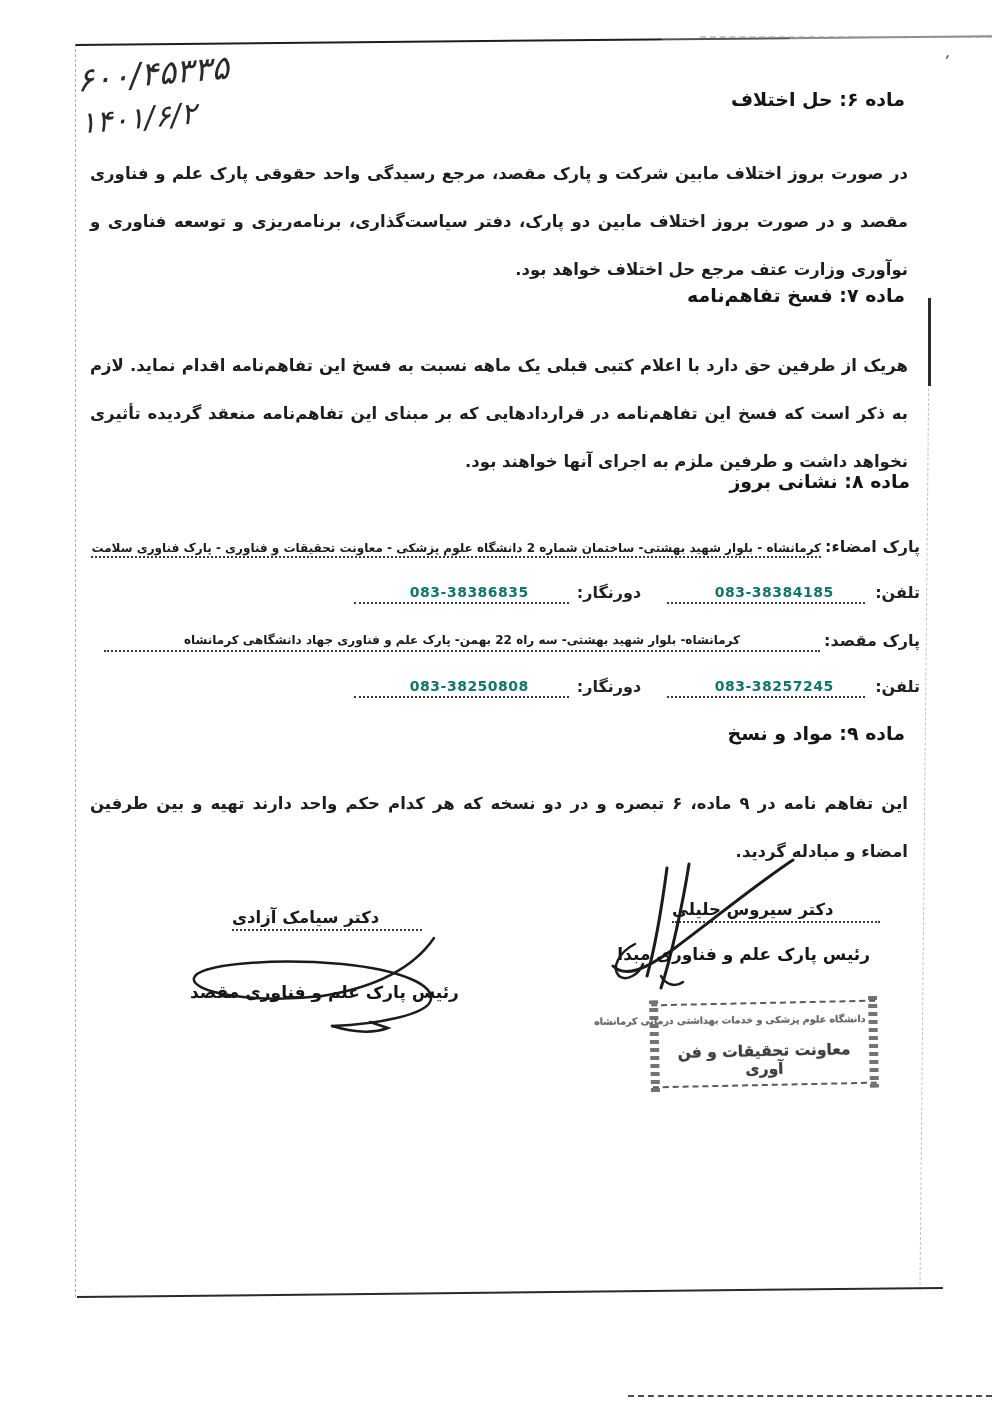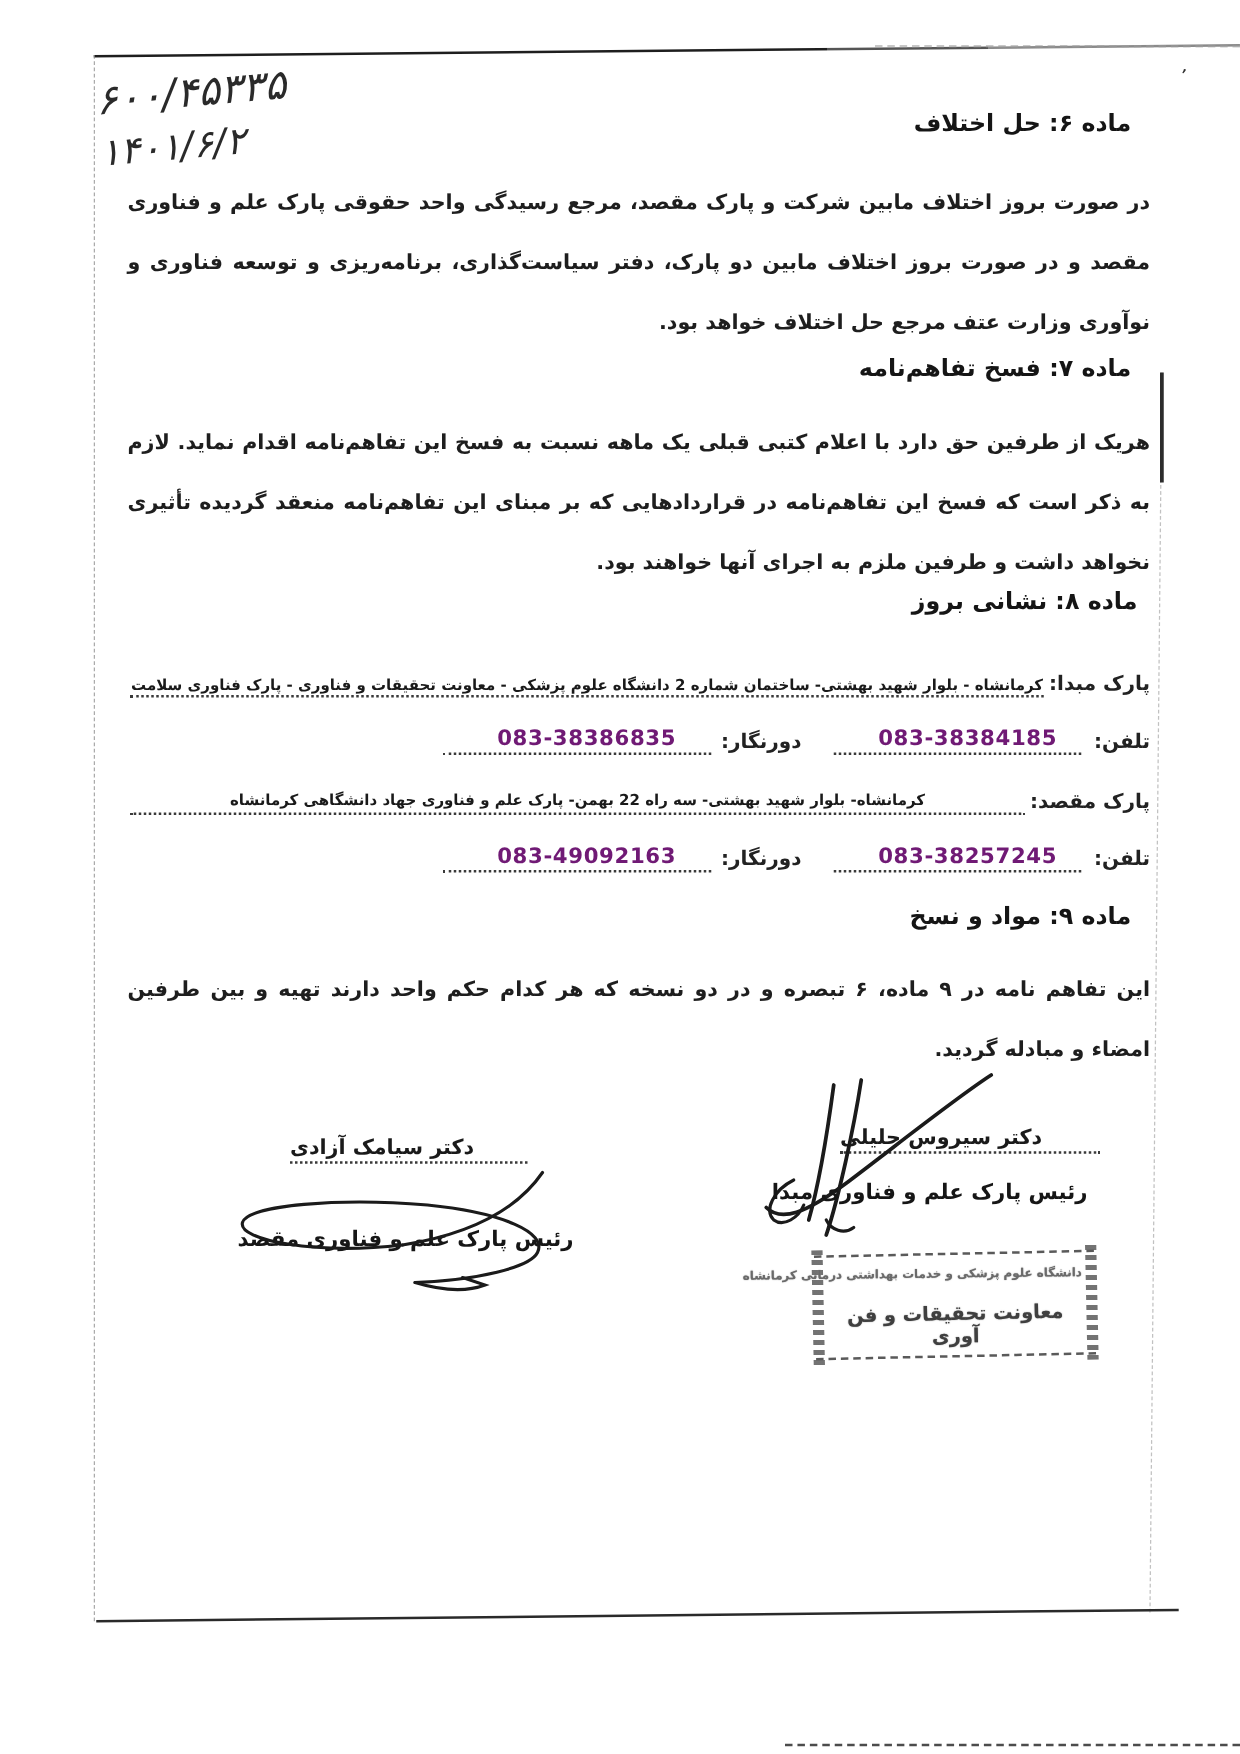--- a/index.html
+++ b/index.html
@@ -21,30 +21,30 @@
   .frame-bottom-dash{position:absolute;left:628px;top:1395px;width:364px;border-top:2.5px dashed #4c4c4c;}
   .corner-mark{position:absolute;left:944px;top:52px;font-size:15px;color:#333;transform:rotate(12deg);}
   
   .handwriting{position:absolute;left:78px;top:52px;transform:rotate(-5deg);
     font-style:italic;color:#2a2a2a;line-height:1.35;}
   .hw-ref{font-size:33px;letter-spacing:5px;}
   .hw-date{font-size:30px;letter-spacing:4px;margin-right:6px;}
   
   .abs{position:absolute;}
   h2.article-title{margin:0;font-size:19px;font-weight:bold;color:#151515;}
-  p.article-body{margin:0;font-size:16.5px;font-weight:600;line-height:48px;
+  p.article-body{margin:12px;font-size:16.5px;font-weight:600;line-height:48px;
     text-align:justify;text-align-last:right;color:#1e1e1e;}
   
   .field-row{display:flex;align-items:flex-end;direction:rtl;}
   .field-label{font-size:16px;font-weight:600;white-space:nowrap;color:#222;padding-bottom:2px;}
   .dotfield{border-bottom:2px dotted #3a3a3a;display:flex;justify-content:center;align-items:flex-end;}
   .dotfield.grow{flex:1;margin-right:4px;}
   .addr-text{font-size:12px;font-weight:bold;color:#1a1a1a;white-space:nowrap;
     transform:translateY(-1px);}
-  .num{direction:ltr;font-size:17px;font-weight:bold;color:#701a75;letter-spacing:.5px;margin-left:16px;}
+  .num{direction:ltr;font-size:14px;font-weight:bold;color:#0f766e;letter-spacing:.5px;margin-left:16px;}
   .numfield{border-bottom:2px dotted #3a3a3a;text-align:center;padding-bottom:1px;}
   
   .sig-name{font-size:16.5px;font-weight:bold;text-align:left;color:#1a1a1a;}
   .sig-dots{border-bottom:2px dotted #3a3a3a;margin-top:2px;}
   .sig-role{font-size:17px;font-weight:bold;color:#161616;white-space:nowrap;}
   .scribble{position:absolute;pointer-events:none;}
   
   .stamp{position:absolute;left:652px;top:1002px;width:224px;height:84px;
     transform:rotate(-1.2deg);color:#4a4a4a;}
   .stamp-box{position:absolute;inset:0;
@@ -80,21 +80,21 @@
 
   <h2 class="article-title abs" style="top:88px;right:87px;">ماده ۶: حل اختلاف</h2>
   <p class="article-body abs" style="top:138px;right:72px;width:818px;">در صورت بروز اختلاف مابین شرکت و پارک مقصد، مرجع رسیدگی واحد حقوقی پارک علم و فناوری مقصد و در صورت بروز اختلاف مابین دو پارک، دفتر سیاست‌گذاری، برنامه‌ریزی و توسعه فناوری و نوآوری وزارت عتف مرجع حل اختلاف خواهد بود.</p>
 
   <h2 class="article-title abs" style="top:284px;right:87px;">ماده ۷: فسخ تفاهم‌نامه</h2>
   <p class="article-body abs" style="top:330px;right:72px;width:818px;">هریک از طرفین حق دارد با اعلام کتبی قبلی یک ماهه نسبت به فسخ این تفاهم‌نامه اقدام نماید. لازم به ذکر است که فسخ این تفاهم‌نامه در قراردادهایی که بر مبنای این تفاهم‌نامه منعقد گردیده تأثیری نخواهد داشت و طرفین ملزم به اجرای آنها خواهند بود.</p>
 
   <h2 class="article-title abs" style="top:470px;right:82px;">ماده ۸: نشانی بروز</h2>
 
   <div class="field-row abs" style="top:522px;right:72px;left:104px;height:36px;">
-    <span class="field-label">پارک مبدا:</span>
+    <span class="field-label">پارک امضاء:</span>
     <span class="dotfield grow">
       <span class="addr-text">کرمانشاه - بلوار شهید بهشتی- ساختمان شماره 2 دانشگاه علوم پزشکی - معاونت تحقیقات و فناوری - پارک فناوری سلامت</span>
     </span>
   </div>
 
   <div class="field-row abs" style="top:572px;right:72px;height:32px;">
     <span class="field-label">تلفن:</span>
     <span class="numfield" style="width:198px;margin-right:10px;">
       <span class="num">083-38384185</span>
     </span>
@@ -111,21 +111,21 @@
     </span>
   </div>
 
   <div class="field-row abs" style="top:666px;right:72px;height:32px;">
     <span class="field-label">تلفن:</span>
     <span class="numfield" style="width:198px;margin-right:10px;">
       <span class="num">083-38257245</span>
     </span>
     <span class="field-label" style="margin-right:26px;">دورنگار:</span>
     <span class="numfield" style="width:215px;margin-right:8px;">
-      <span class="num">083-49092163</span>
+      <span class="num">083-38250808</span>
     </span>
   </div>
 
   <h2 class="article-title abs" style="top:722px;right:87px;">ماده ۹: مواد و نسخ</h2>
   <p class="article-body abs" style="top:768px;right:72px;width:818px;">این تفاهم نامه در ۹ ماده، ۶ تبصره و در دو نسخه که هر کدام حکم واحد دارند تهیه و بین طرفین امضاء و مبادله گردید.</p>
 
   <div class="abs" style="top:900px;right:112px;width:208px;">
     <div class="sig-name">دکتر سیروس جلیلی</div>
     <div class="sig-dots"></div>
   </div>

